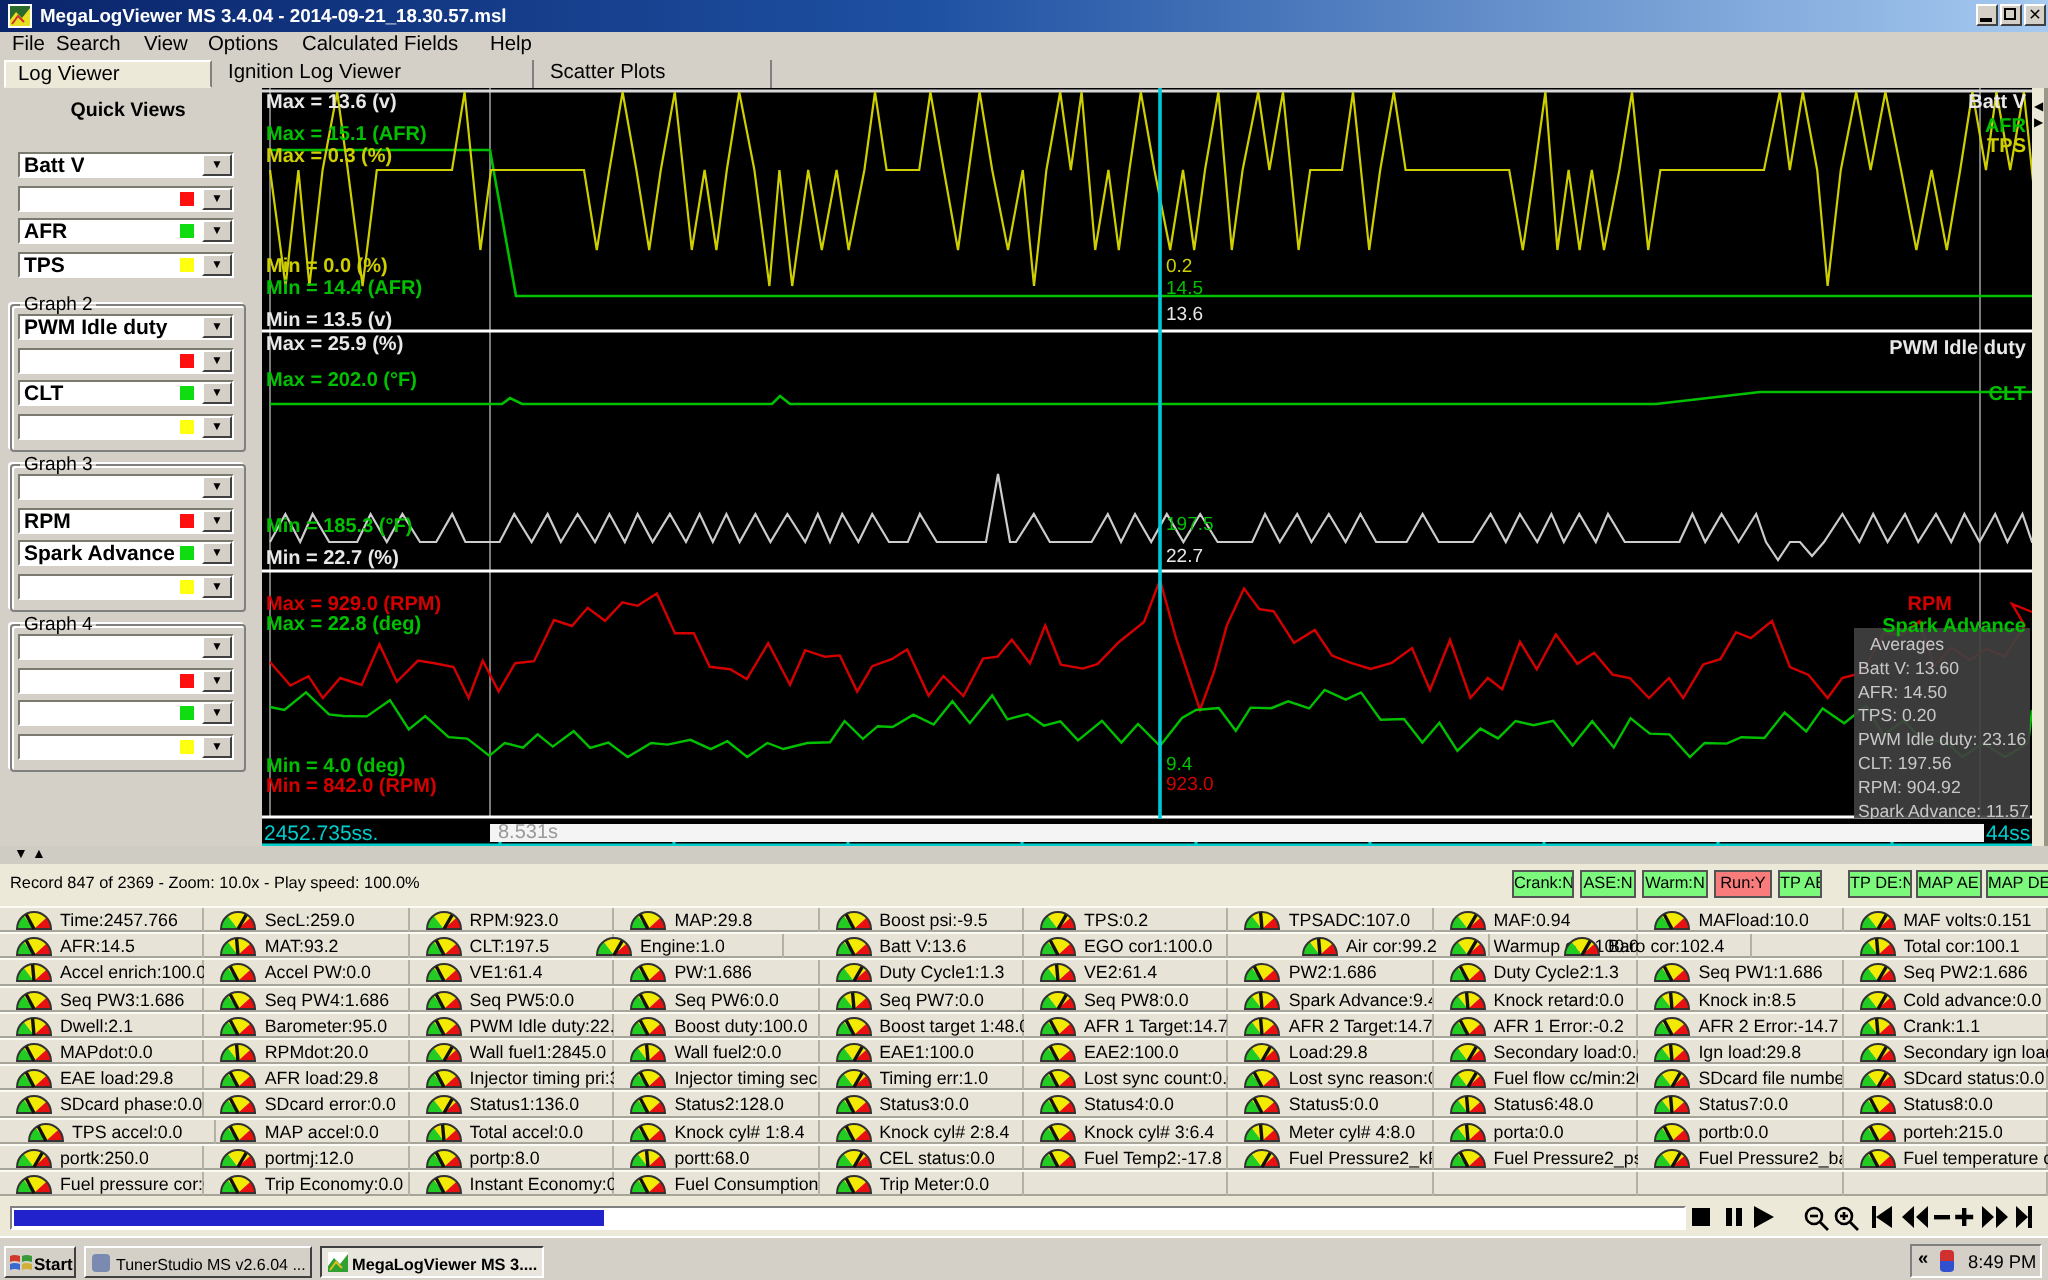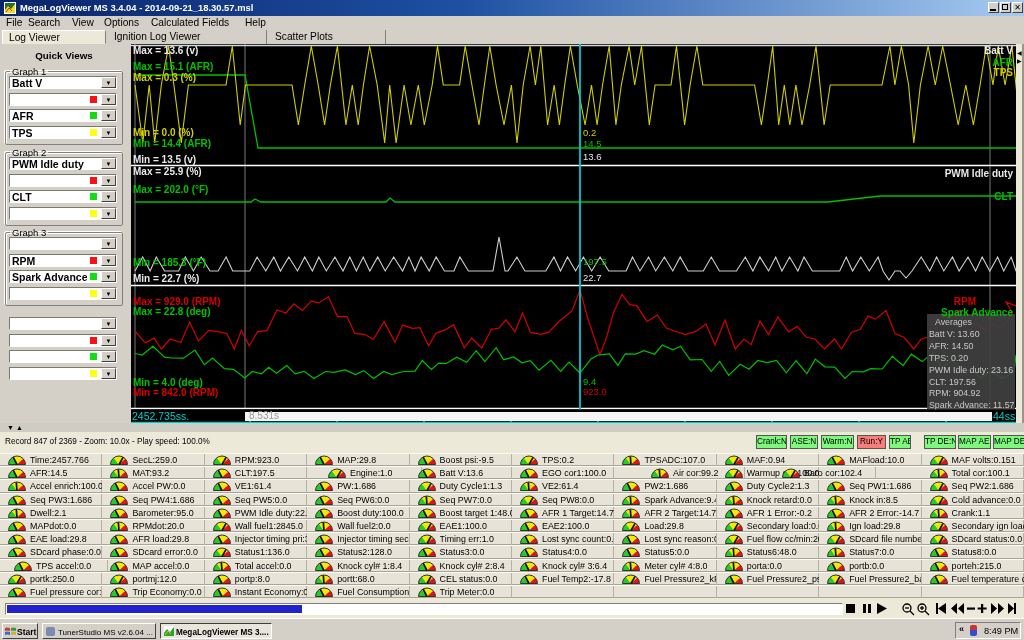--- a/index.html
+++ b/index.html
@@ -91,23 +91,20 @@
       <span style="left:28px">Search</span>
       <span style="left:72px">View</span>
   <span style="left:104px">Options</span>
       <span style="left:151px">Calculated Fields</span>
       <span style="left:245px">Help</span>
  </div>
 
  <div id="main"></div>
  <div id="lp">
       <div style="position:absolute;left:0;top:6px;width:128px;text-align:center;font-weight:bold;font-size:9.8px">Quick Views</div>
-      <fieldset class="grp" style="top:22px">
-        <legend>Graph 1</legend>
-      </fieldset>
       <div class="combo" style="top:32.0px">
         <span class="ct">Batt V</span>
         <i class="cbtn">▼</i>
       </div>
       <div class="combo" style="top:48.5px">
         <span class="ct"></span>
         <i class="sq" style="background:#ff1010"></i>
         <i class="cbtn">▼</i>
       </div>
       <div class="combo" style="top:65.0px">
@@ -157,20 +154,23 @@
       <div class="combo" style="top:226.0px">
         <span class="ct">Spark Advance</span>
         <i class="sq" style="background:#10dd10"></i>
         <i class="cbtn">▼</i>
       </div>
       <div class="combo" style="top:242.5px">
         <span class="ct"></span>
         <i class="sq" style="background:#ffff10"></i>
         <i class="cbtn">▼</i>
       </div>
+      <fieldset class="grp" style="top:263px">
+        <legend>Graph 4</legend>
+      </fieldset>
       <div class="combo" style="top:273.0px">
         <span class="ct"></span>
         <i class="cbtn">▼</i>
       </div>
       <div class="combo" style="top:289.5px">
         <span class="ct"></span>
         <i class="sq" style="background:#ff1010"></i>
         <i class="cbtn">▼</i>
       </div>
       <div class="combo" style="top:306.0px">
@@ -351,21 +351,21 @@
             <use href="#ggb"></use>
           </svg>
           <span>MAT:93.2</span>
         </div>
         <div class="gc" style="left:204.8px">
           <svg class="gi" width="18" height="11" viewBox="0 0 18 11">
             <use href="#gga"></use>
           </svg>
           <span>CLT:197.5</span>
         </div>
-        <div class="gc" style="left:320px">
+        <div class="gc" style="left:290px">
           <svg class="gi" width="18" height="11" viewBox="0 0 18 11">
             <use href="#ggc"></use>
           </svg>
           <span>Engine:1.0</span>
         </div>
         <div class="gc" style="left:409.6px">
           <svg class="gi" width="18" height="11" viewBox="0 0 18 11">
             <use href="#gga"></use>
           </svg>
           <span>Batt V:13.6</span>

